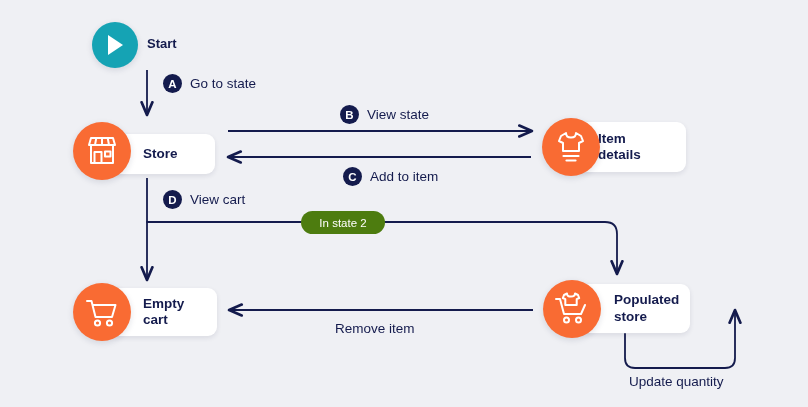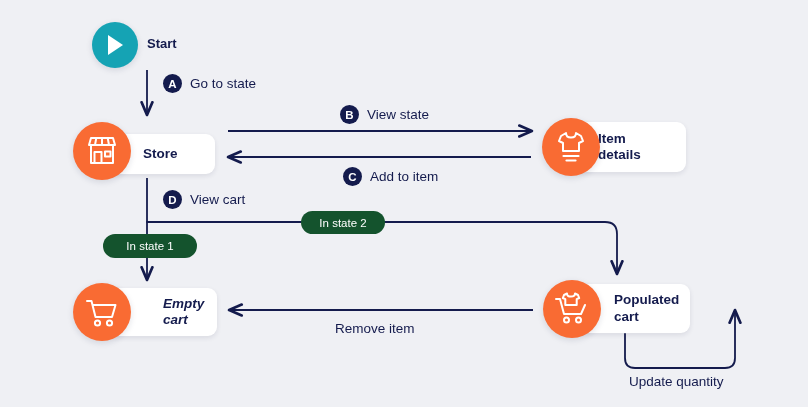--- a/index.html
+++ b/index.html
@@ -68,21 +68,21 @@
   #node-store-label { margin-left: 38px; }
   #node-store-icon  { left: 73px; top: 122px; width: 58px; height: 58px; background: #F96B33; }
 
   
   #node-item-card   { left: 573px; top: 122px; width: 113px; height: 50px; }
   #node-item-label  { margin-left: 25px; }
   #node-item-icon   { left: 542px; top: 118px; width: 58px; height: 58px; background: #F96B33; }
 
   
   #node-empty-card  { left: 105px; top: 288px; width: 112px; height: 48px; }
-  #node-empty-label { margin-left: 58px; font-style: italic; }
+  #node-empty-label { margin-left: 38px; }
   #node-empty-icon  { left: 73px; top: 283px; width: 58px; height: 58px; background: #F96B33; }
 
   
   #node-pop-card    { left: 575px; top: 284px; width: 115px; height: 49px; }
   #node-pop-label   { margin-left: 39px; }
   #node-pop-icon    { left: 543px; top: 280px; width: 58px; height: 58px; background: #F96B33; }
 
   
   .edge-label {
     position: absolute;
@@ -112,21 +112,21 @@
   #lbl-remove-item {
     left: 335px; top: 285px; margin-top: 36px;
   }
   #lbl-update-qty  {
     left: 629px; top: 374px;
   }
 
   
   .state-pill {
     position: absolute;
-    background: #14532d;
+    background: #4d7c0f;
     color: #ffffff;
     font-size: 11.5px;
     border-radius: 12px;
     display: flex;
     align-items: center;
     justify-content: center;
     white-space: nowrap;
   }
   #pill-state-1 { left: 103px; top: 234px; width: 94px; height: 24px; }
   #pill-state-2 { left: 301px; top: 211px; width: 84px; height: 23px; }
@@ -204,21 +204,21 @@
       <g fill="none" stroke="#ffffff" stroke-width="2" stroke-linejoin="round" stroke-linecap="round">
         <path d="M2 4 L6.5 4 L10.5 20 L27 20 L30.5 8 L8 8"></path>
         <circle cx="12.5" cy="26" r="2.6"></circle>
         <circle cx="24.5" cy="26" r="2.6"></circle>
       </g>
     </svg>
   </div>
 
   <div class="node-card" id="node-pop-card">
     <span class="node-label" id="node-pop-label">Populated
-cart</span>
+store</span>
   </div>
   <div class="node-icon" id="node-pop-icon">
     <svg width="36" height="34" viewBox="0 0 36 34" aria-hidden="true">
       <g fill="none" stroke="#ffffff" stroke-width="2" stroke-linejoin="round" stroke-linecap="round">
         <path d="M13 1.5 L10 3 L8.8 6 L11.3 7.2 L11.3 13 L22.7 13 L22.7 7.2 L25.2 6 L24 3 L21 1.5
                  C21 3.6 19.7 4.6 17 4.6 C14.3 4.6 13 3.6 13 1.5 Z"></path>
         <path d="M2 7 L6 7 L10 22 L27 22 L31 13"></path>
         <circle cx="12.5" cy="28" r="2.5"></circle>
         <circle cx="24.5" cy="28" r="2.5"></circle>
       </g>
@@ -246,20 +246,17 @@
   </div>
 
   <div class="edge-label" id="lbl-remove-item">
     <span>Remove item</span>
   </div>
 
   <div class="edge-label" id="lbl-update-qty">
     <span>Update quantity</span>
   </div>
 
-  <div class="state-pill" id="pill-state-1">
-    <span>In state 1</span>
-  </div>
   <div class="state-pill" id="pill-state-2">
     <span>In state 2</span>
   </div>
 
 </div>
 
 </body></html>

